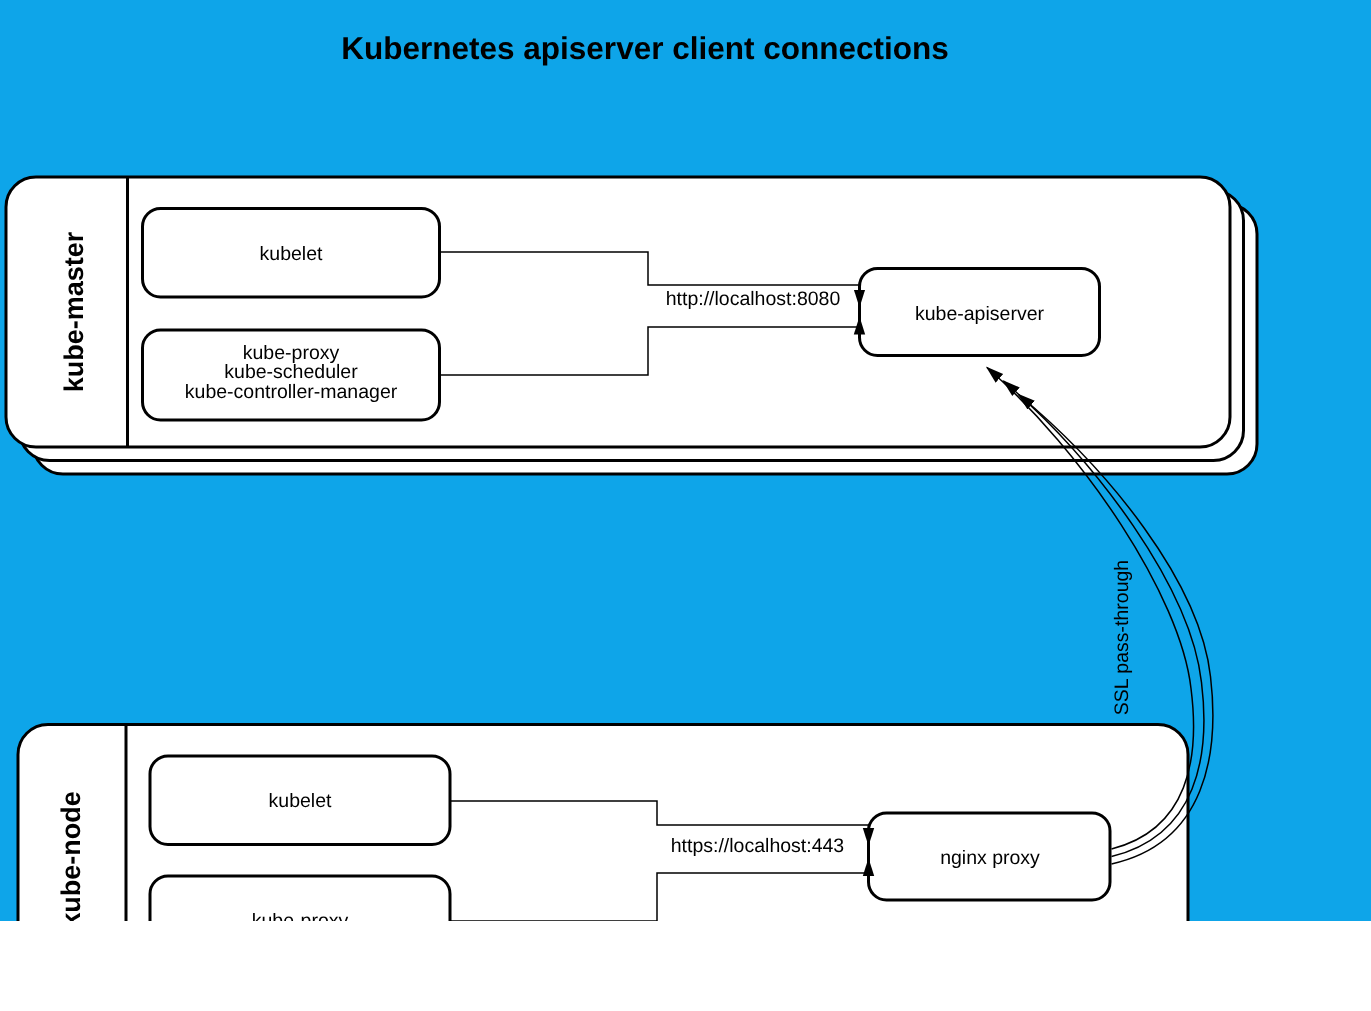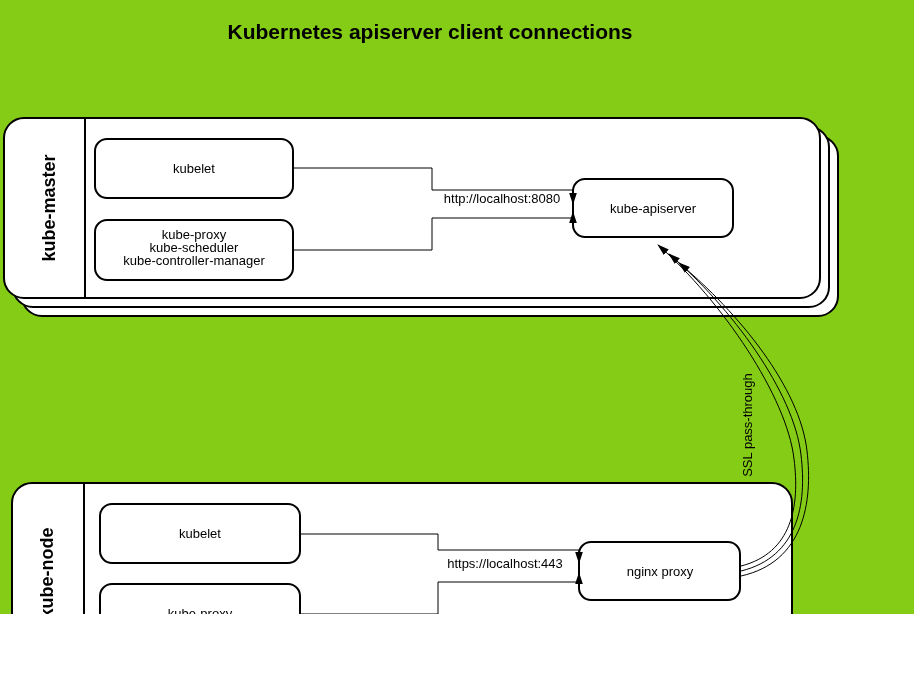--- a/index.html
+++ b/index.html
@@ -4,21 +4,21 @@
 <style>
   html, body {
     margin: 0;
     padding: 0;
     background: #ffffff;
   }
   .canvas {
     position: relative;
     width: 914px;
     height: 614px;
-    background: #84cc16;
+    background: #0ea5e9;
     overflow: hidden;
   }
   svg { display: block; }
   .shape {
     fill: #ffffff;
     stroke: #000000;
     stroke-width: 2;
   }
   .edge {
     fill: none;

